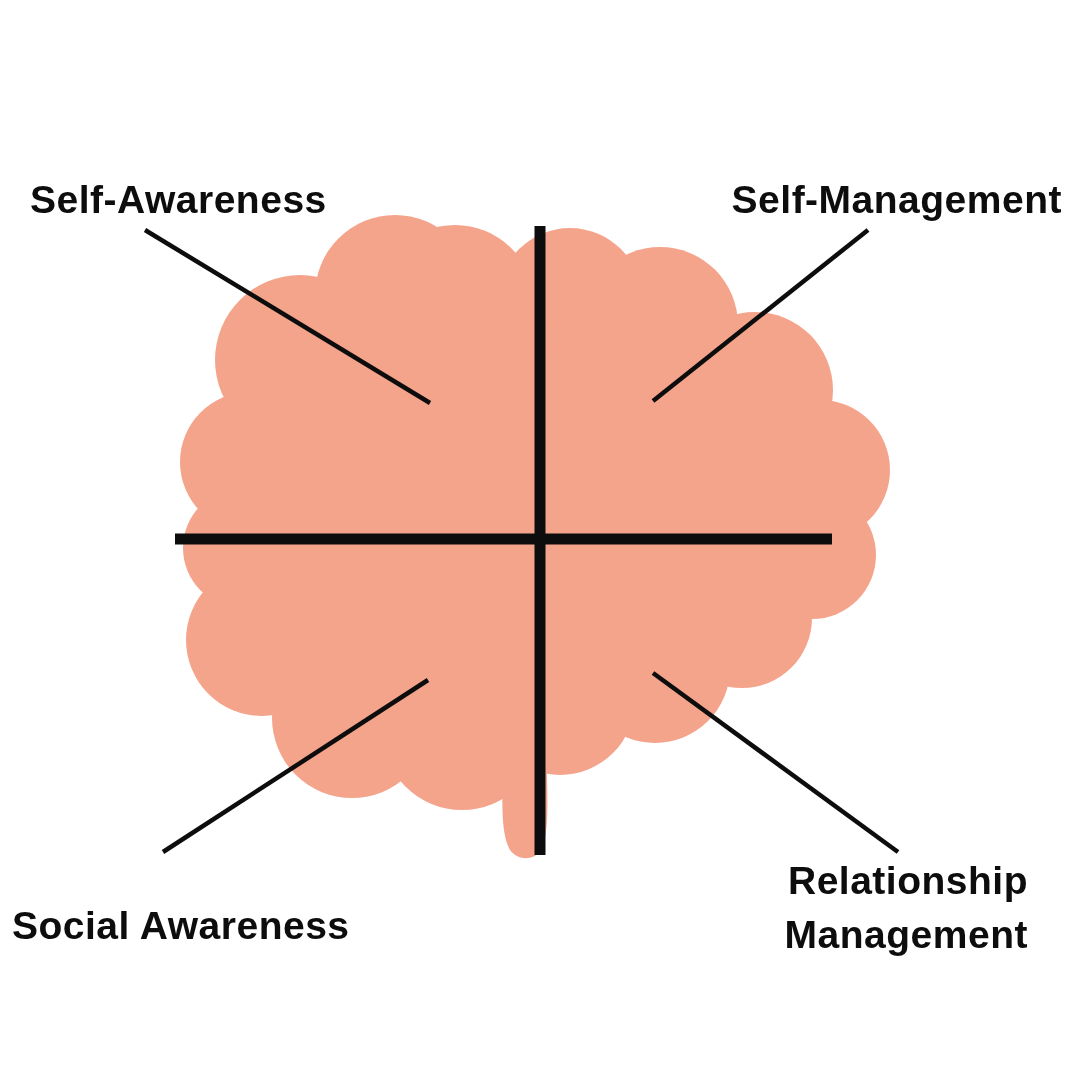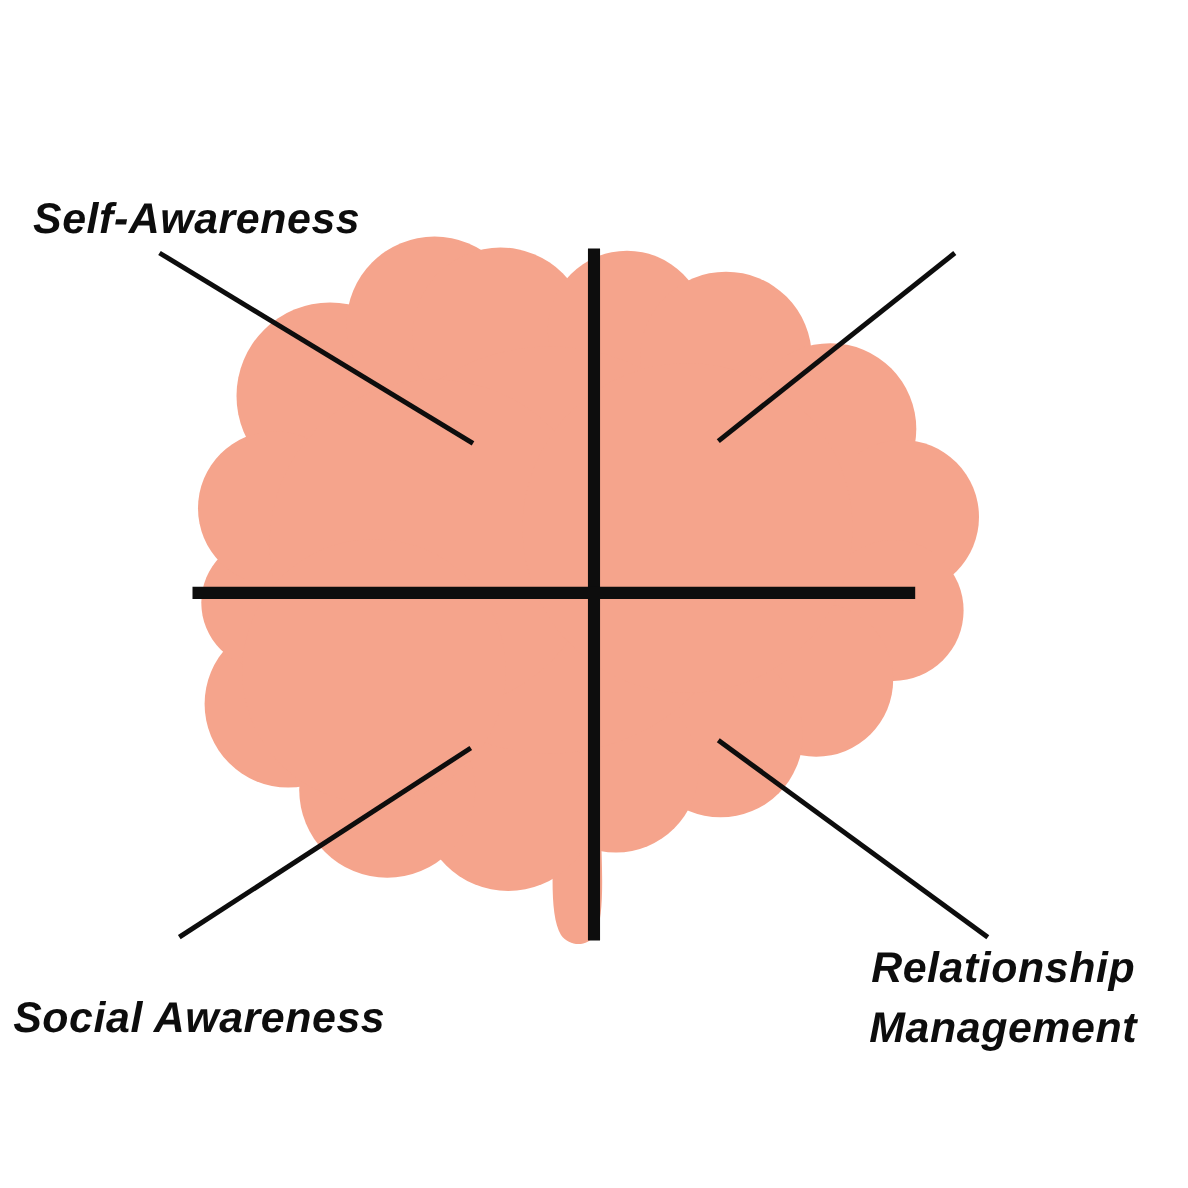--- a/index.html
+++ b/index.html
@@ -7,45 +7,44 @@
     padding: 0;
     background: #ffffff;
   }
   .stage {
     position: relative;
     width: 1080px;
     height: 1080px;
     background: #ffffff;
     overflow: hidden;
     font-family: "Liberation Sans", sans-serif;
-    font-style: italic;
   }
   .stage svg {
     position: absolute;
     inset: 0;
     width: 1080px;
     height: 1080px;
     display: block;
   }
   .label {
     position: absolute;
     color: #0d0d0d;
     font-size: 39px;
     font-weight: 600;
     letter-spacing: 0.5px;
     white-space: nowrap;
   }
   .label.tl { left: 30px;  top: 178px; }
   .label.tr { right: 18px; top: 178px; }
   .label.bl { left: 12px;  top: 904px; }
   .label.br {
-    left: 772px;
+    left: 748px;
     top: 854px;
     width: 280px;
-    text-align: center;
+    text-align: right;
     line-height: 1.38;
     white-space: normal;
   }
 </style>
 </head>
 <body>
 
 <div class="stage">
 
   <svg viewBox="0 0 1080 1080">
@@ -131,18 +130,19 @@
     <g stroke="#0d0d0d" stroke-width="4.5">
       <line x1="145" y1="230" x2="430" y2="403"></line>
       <line x1="868" y1="230" x2="653" y2="401"></line>
       <line x1="163" y1="852" x2="428" y2="680"></line>
       <line x1="898" y1="852" x2="653" y2="673"></line>
     </g>
   </svg>
 
   <div class="label tl">Self-Awareness</div>
 
+  <div class="label tr">Self-Management</div>
 
   <div class="label bl">Social Awareness</div>
 
   <div class="label br">Relationship Management</div>
 
 </div>
 
 </body></html>

